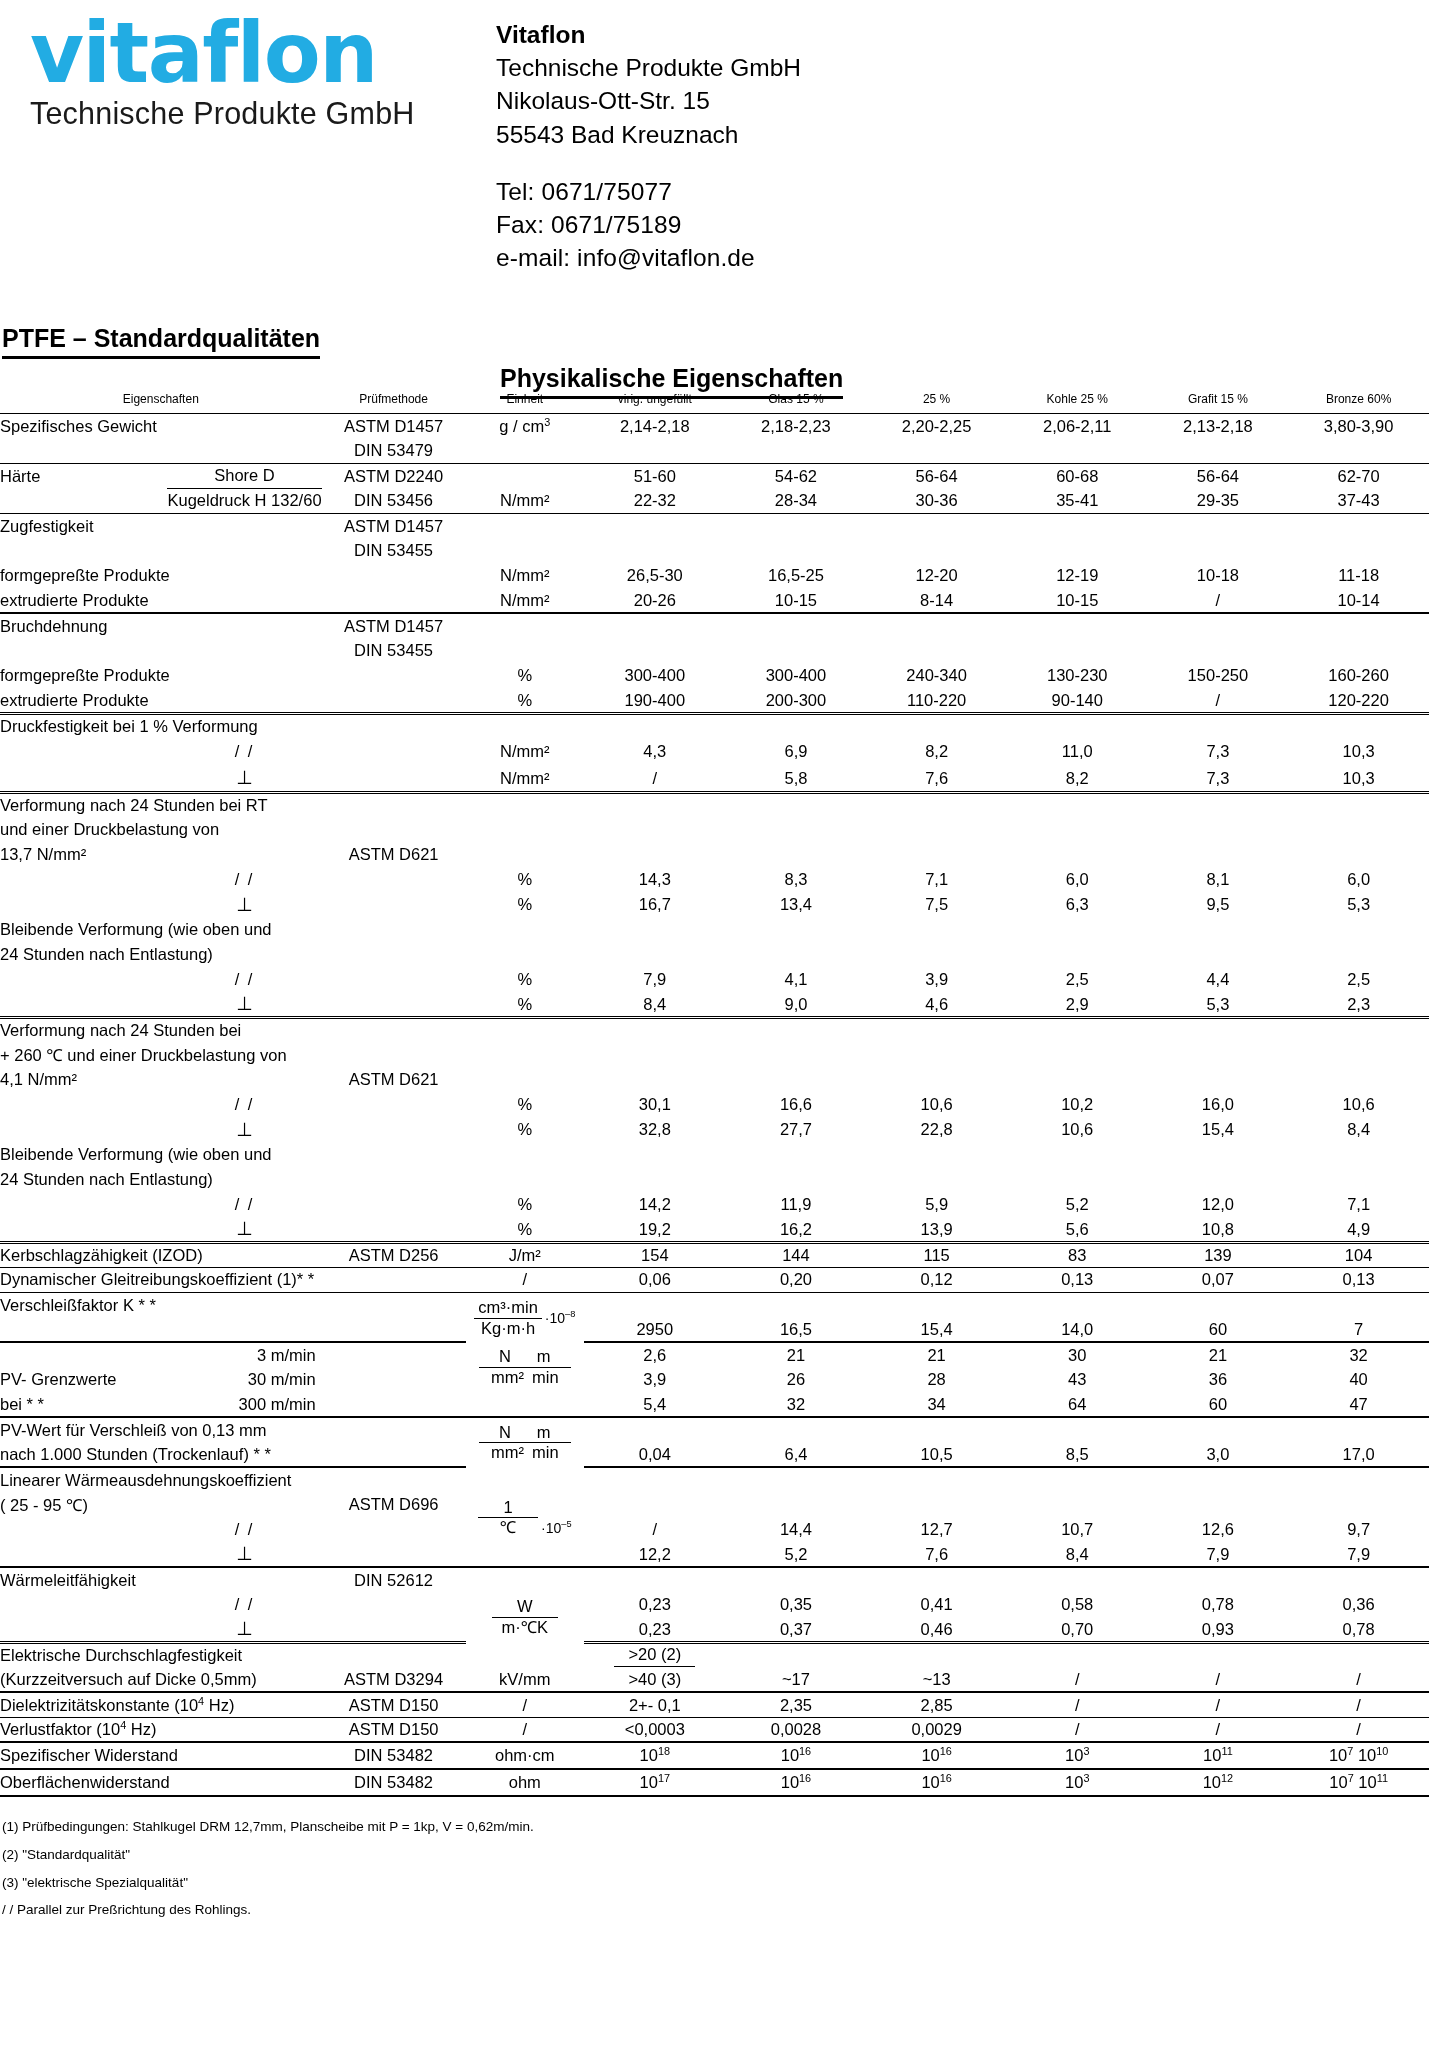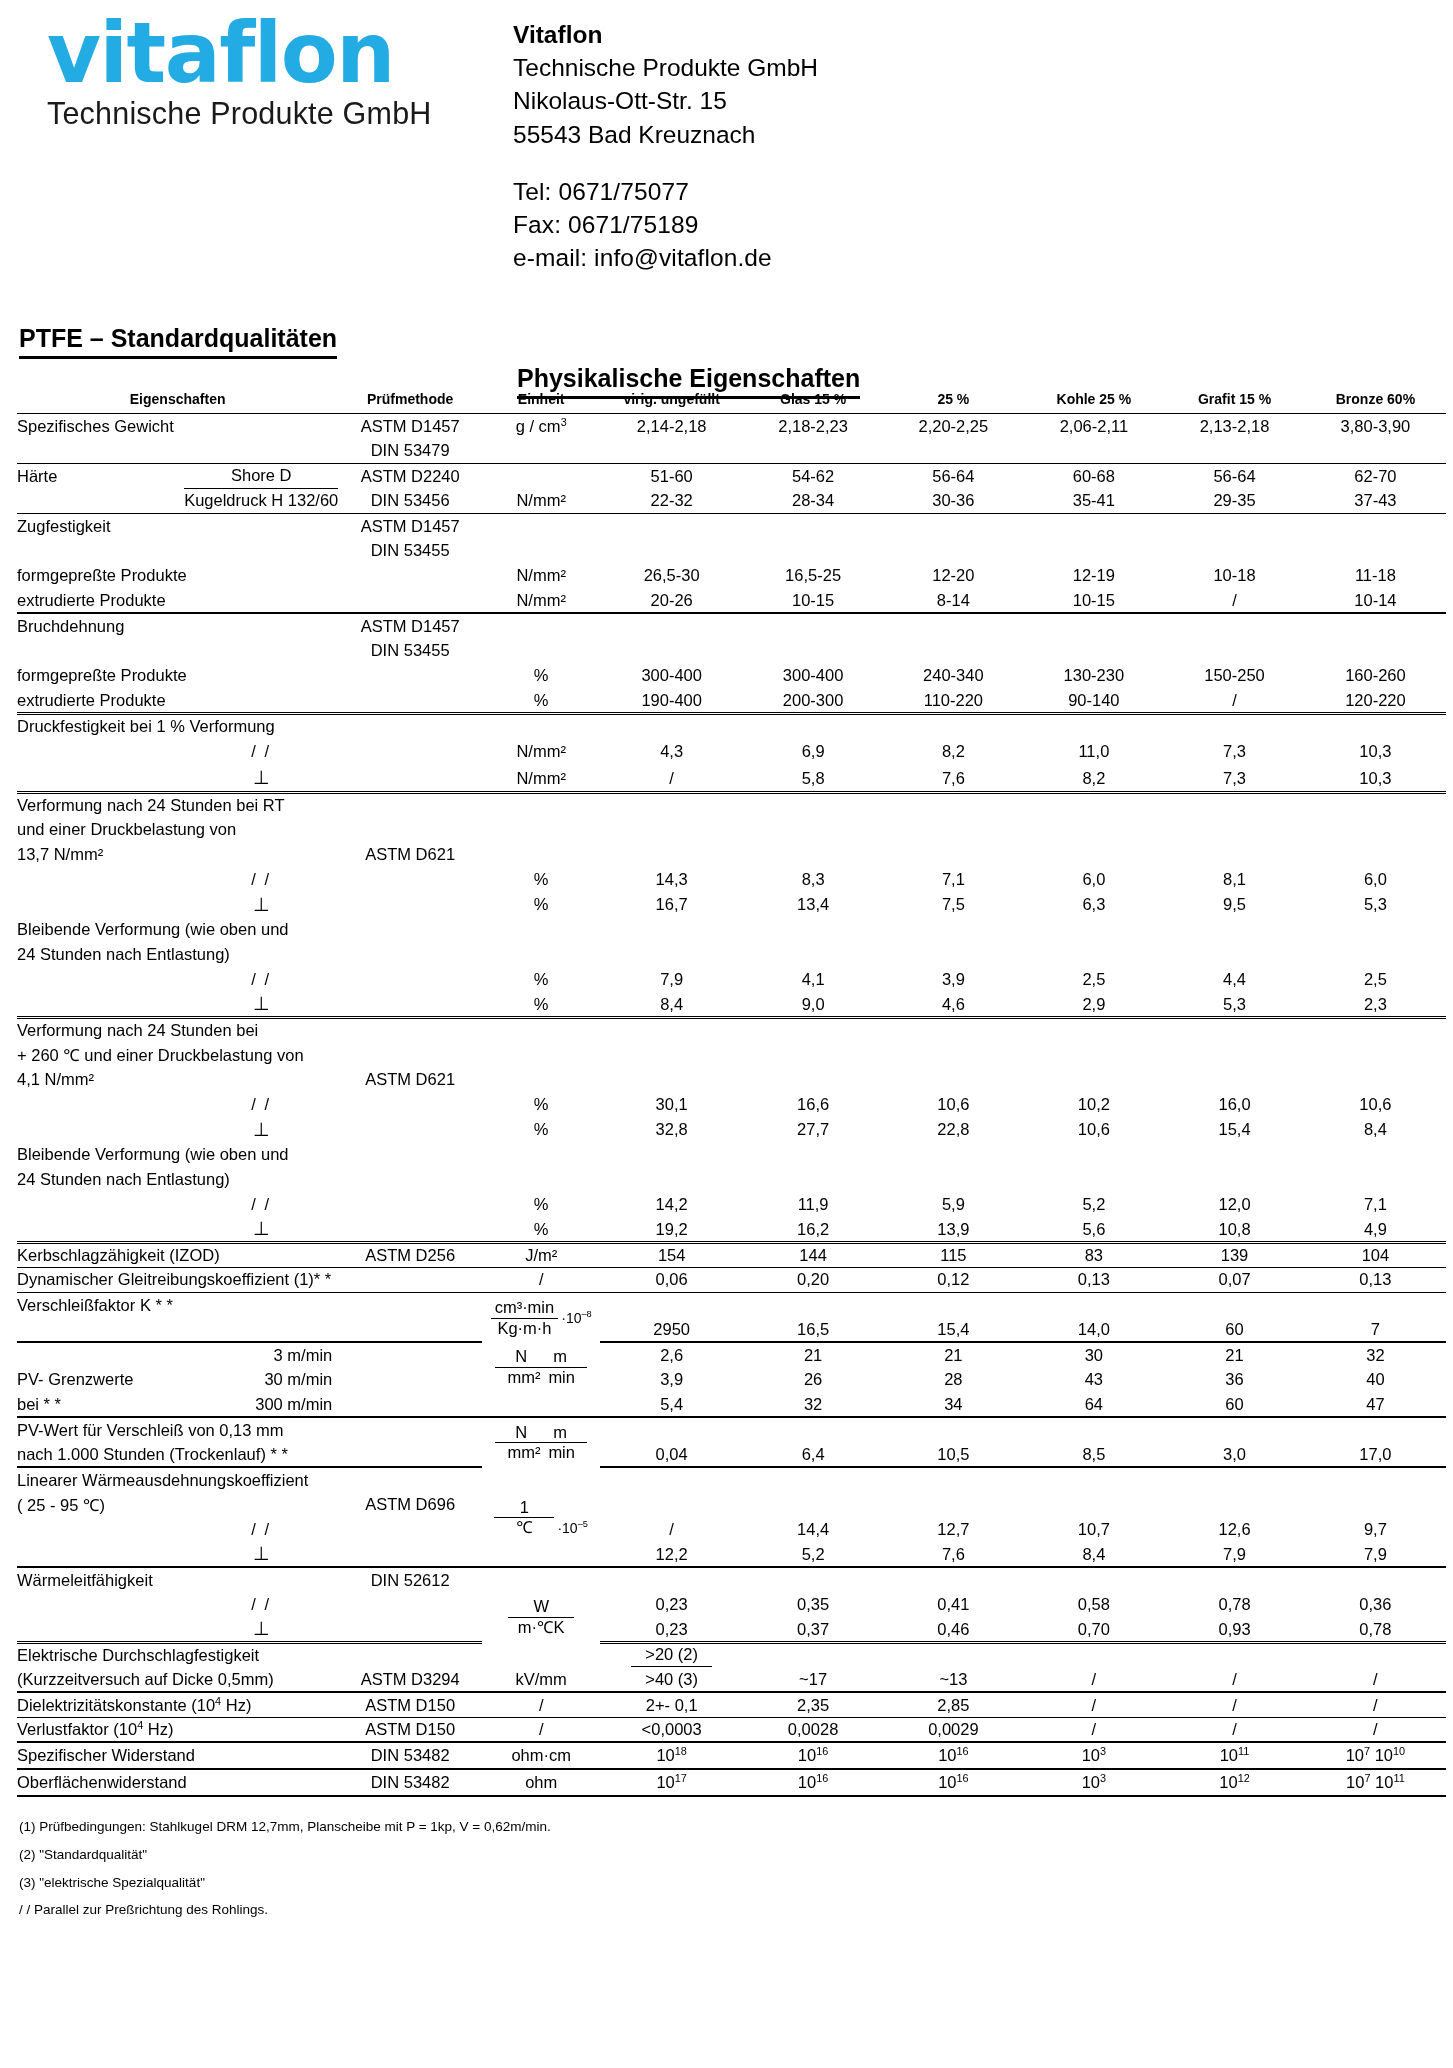--- a/index.html
+++ b/index.html
@@ -4,21 +4,21 @@
 <style>
   * { box-sizing: border-box; }
   html, body { margin:0; padding:0; }
   body {
     width:1453px; height:2068px;
     background:#ffffff;
     font-family:"Liberation Sans", sans-serif;
     color:#000;
     -webkit-font-smoothing:antialiased;
   }
-  .page { position:relative; width:1453px; height:2068px; padding:0 17px; }
+  .page { position:relative; width:1453px; height:2068px; padding:0 0; }
 
   
   .header { display:flex; align-items:flex-start; padding-top:10px; }
   .logo-block { width:470px; padding-left:30px; padding-top:4px; }
   .logo-word {
     font-family:"DejaVu Sans", sans-serif;
     font-weight:bold;
     font-size:83px;
     line-height:0.96;
     letter-spacing:-1.5px;
@@ -57,21 +57,21 @@
   col.c-val   { width:147px; }
 
   td.prop { text-align:left; padding-left:2px; white-space:nowrap; }
   td.sub  { text-align:center; white-space:nowrap; }
   td.sub.ul { border-bottom:1.5px solid #000; }
   td.meth { text-align:center; white-space:nowrap; }
   td.unit { text-align:center; white-space:nowrap; }
   td.val  { text-align:center; white-space:nowrap; }
   td.symcol { text-align:center; }
 
-  tr.hdr td { font-weight:bold; font-size:14px; text-align:center; padding-bottom:3px; }
+  tr.hdr td { font-weight:normal; font-size:12px; text-align:center; padding-bottom:3px; }
   tr.hdr td.prop { text-align:center; padding-left:0; }
   .rule-bot td { border-bottom:1.6px solid #000; }
   .rule-bot-thick td { border-bottom:2.6px solid #000; }
   .rule-dbl td { border-bottom:3.6px double #000; }
 
   sup { font-size:0.66em; vertical-align:super; line-height:0; }
 
   
   .frac { display:inline-block; text-align:center; line-height:1.06; }
   .frac .num { display:block; border-bottom:1.6px solid #000; padding:0 4px 1px 4px; }

